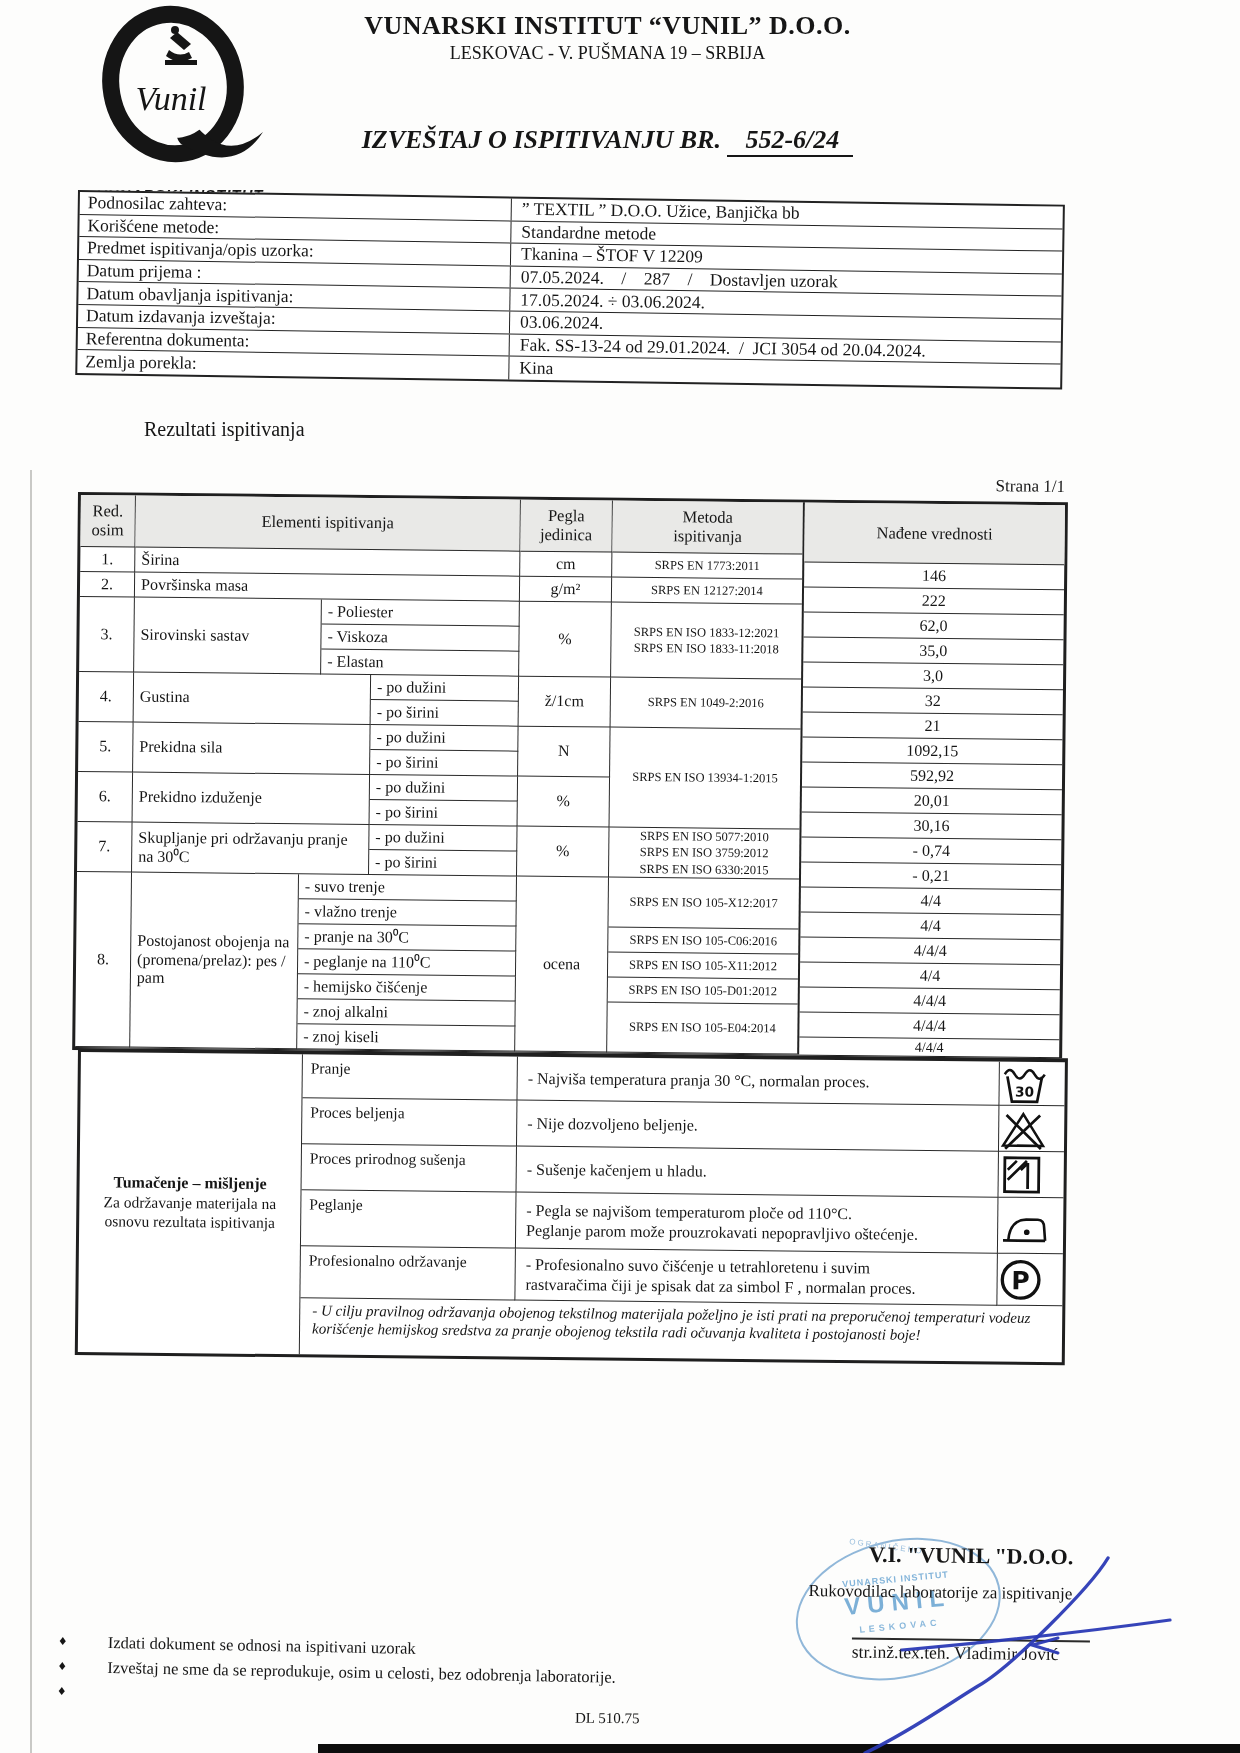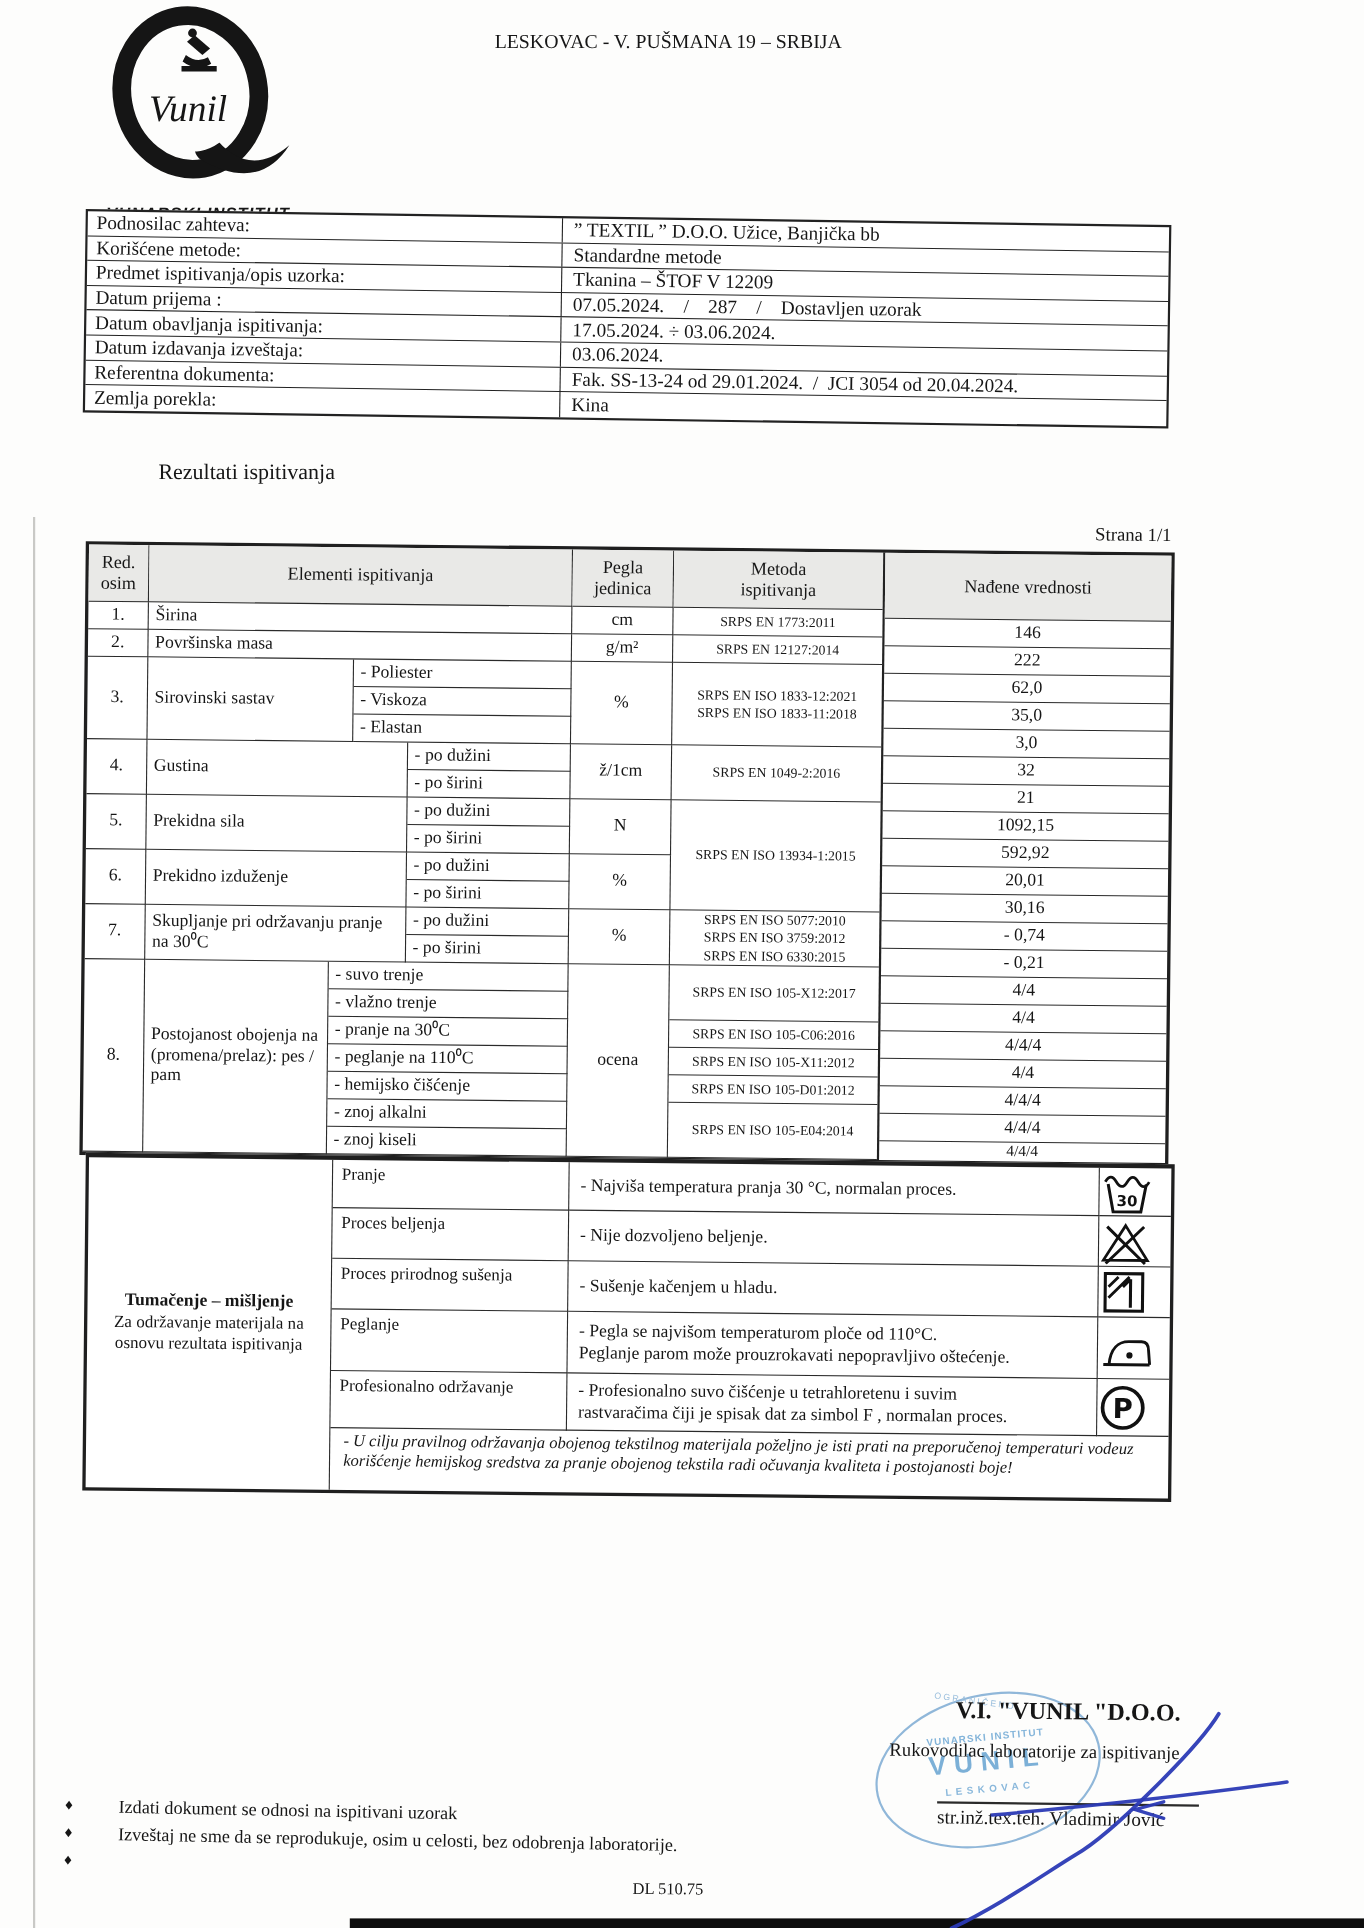--- a/index.html
+++ b/index.html
@@ -16,21 +16,21 @@
   .q-logo { position:relative; width:190px; height:180px; margin:0 auto; }
   .q-logo svg { display:block; }
   .logo-institute { font-family:"Liberation Sans", sans-serif; font-weight:bold; font-style:italic; font-size:15px; letter-spacing:1px; margin-top:2px; }
   .vunil-wordmark { position:relative; display:inline-block; font-family:"Liberation Sans", sans-serif; font-weight:bold; font-style:italic; font-size:40px; letter-spacing:2px; transform:skewX(-8deg); line-height:0.95; }
   .vunil-stripes { position:absolute; inset:0; background:repeating-linear-gradient(180deg, transparent 0 3px, #fdfdfc 3px 4.6px); pointer-events:none; }
   .logo-addr { font-family:"Liberation Sans", sans-serif; font-size:9px; font-weight:bold; margin-top:1px; }
 
   .head-center { position:absolute; left:295px; top:10px; width:625px; text-align:center; line-height:1.22; }
   .hc-company { font-size:26px; font-weight:bold; letter-spacing:0.5px; }
   .hc-lab { font-size:19px; font-weight:bold; margin-top:2px; }
-  .hc-addr { font-size:18px; margin-top:18px; }
+  .hc-addr { font-size:18px; margin-top:1px; }
   .hc-tel { font-size:18px; margin-top:2px; }
   .report-title { position:absolute; left:275px; top:125px; width:665px; text-align:center; font-size:26px; font-weight:bold; font-style:italic; }
   .report-no { border-bottom:2.5px solid #161616; padding:0 14px 1px 18px; }
 
   .cert-box { position:absolute; left:928px; top:12px; width:130px; height:174px; border:2.5px solid #2c2c2c; border-radius:12px; text-align:center; font-family:"DejaVu Sans", sans-serif; background:#fff; }
   .cert-box svg { margin-top:9px; }
   .cert-name { font-size:15px; font-weight:bold; letter-spacing:1px; margin-top:-2px; }
   .cert-num { font-size:11px; margin-top:2px; letter-spacing:1px; }
   .cert-l1 { font-size:11.5px; font-weight:bold; margin-top:12px; }
   .cert-l2 { font-size:11.5px; font-weight:bold; }
@@ -121,23 +121,28 @@
     </div>
     <div class="logo-institute">VUNARSKI INSTITUT</div>
     <div class="vunil-wordmark">
       <span>VUNIL</span>
       <span class="vunil-stripes"></span>
     </div>
     <div class="logo-addr">Viljema Pušmana 19, Leskovac</div>
   </div>
 
   <div class="head-center">
+    <div class="hc-company">VUNARSKI INSTITUT “VUNIL” D.O.O.</div>
     <div class="hc-addr">LESKOVAC - V. PUŠMANA 19 – SRBIJA</div>
   </div>
 
+  <div class="report-title">
+    <span>IZVEŠTAJ O ISPITIVANJU BR.</span>
+    <span class="report-no">552-6/24</span>
+  </div>
 
 
   <div class="info-table">
     <div class="info-row">
         <div class="info-label">Podnosilac zahteva:</div>
         <div class="info-value">” TEXTIL ” D.O.O. Užice, Banjička bb</div>
       </div>
     <div class="info-row">
         <div class="info-label">Korišćene metode:</div>
         <div class="info-value">Standardne metode</div>

